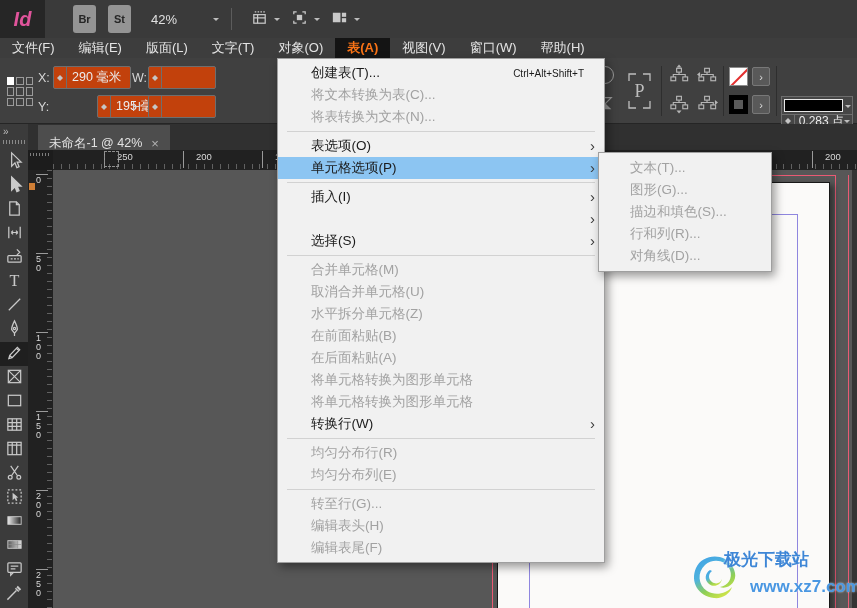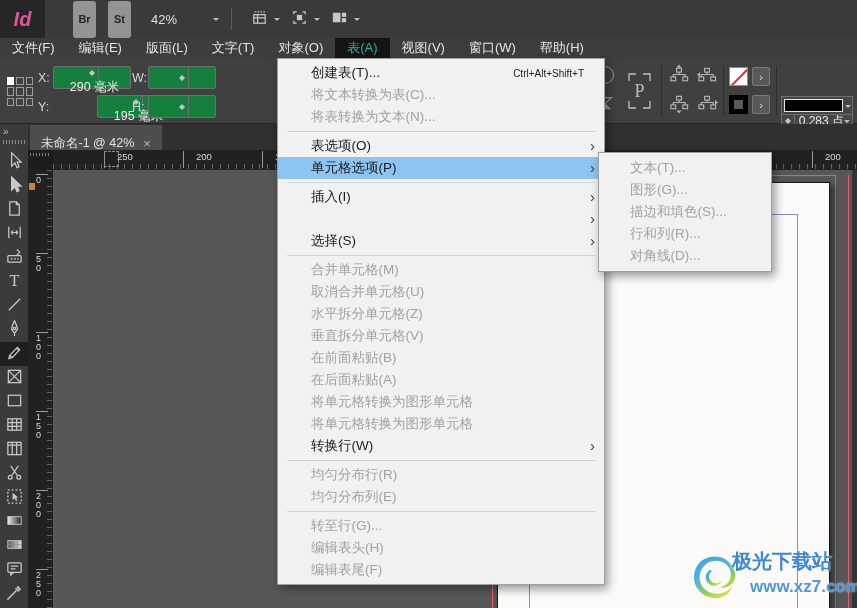--- a/index.html
+++ b/index.html
@@ -4,41 +4,41 @@
 <style>
   html,body{margin:0;padding:0;background:#575757;}
   *{box-sizing:border-box;}
   .app{position:relative;width:857px;height:608px;overflow:hidden;
        font-family:"Liberation Sans",sans-serif;background:#575757;-webkit-font-smoothing:antialiased;}
 
   
   .appbar{position:absolute;left:0;top:0;width:857px;height:38px;background:#3a3a3a;display:flex;align-items:center;}
   .logo{width:45px;height:38px;background:#262626;color:var(--logo-pink,#e0549b);
         font-size:20px;font-weight:bold;display:flex;align-items:center;justify-content:center;font-style:italic;}
-  .app-btn{width:23px;height:37px;background:#949494;color:#262626;border-radius:3px;font-size:11px;font-weight:bold;
+  .app-btn{width:23px;height:28px;background:#949494;color:#262626;border-radius:3px;font-size:11px;font-weight:bold;
            display:flex;align-items:center;justify-content:center;}
   .zoom-label{color:#e0e0e0;font-size:13px;}
   .caret{width:0;height:0;border:3.5px solid transparent;border-top-color:#bdbdbd;margin-top:4px;}
   .vdiv{width:1px;height:22px;background:#5c5c5c;}
   .ab-icon{display:flex;align-items:center;}
 
   
   .menubar{position:absolute;left:0;top:38px;width:857px;height:20px;background:#3d3d3d;display:flex;align-items:center;
            font-size:13px;color:#e4e4e4;}
   .mb-item{padding:0 12px;height:20px;line-height:20px;cursor:default;}
-  .mb-item.active{background:#141414;color:#14b8a6;}
+  .mb-item.active{background:#141414;color:#f97316;font-weight:bold;}
 
   
   .controlbar{position:absolute;left:0;top:58px;width:857px;height:66px;background:#404040;border-bottom:1px solid #252525;}
   .proxy{position:absolute;left:7px;top:19px;width:26px;height:29px;display:grid;
          grid-template-columns:repeat(3,1fr);grid-template-rows:repeat(3,1fr);gap:2px;}
   .proxy span{border:1px solid #9b9b9b;}
   .proxy span.sel{background:#ffffff;border-color:#ffffff;}
   .fld-label{position:absolute;color:#d6d6d6;font-size:12.5px;}
-  .fld{position:absolute;height:23px;background:#15803d;border:1px solid #6e6e6e;border-radius:2px;display:flex;align-items:center;flex-direction:column;}
+  .fld{position:absolute;height:23px;background:#c2410c;border:1px solid #6e6e6e;border-radius:2px;display:flex;align-items:center;}
   .stepper{width:13px;height:100%;border-right:1px solid #6e6e6e;display:flex;flex-direction:column;align-items:center;justify-content:center;gap:2px;}
   .tri-up{width:0;height:0;border:3px solid transparent;border-bottom-color:#c5c5c5;margin-bottom:-1px;}
   .tri-down{width:0;height:0;border:3px solid transparent;border-top-color:#c5c5c5;margin-top:-1px;}
   .fld-val{flex:1;color:#ececec;font-size:12.5px;padding-left:5px;white-space:nowrap;}
 
   .cp-right{position:absolute;left:605px;top:0;width:252px;height:66px;}
   .cp-div{position:absolute;top:8px;width:1px;height:50px;background:#2e2e2e;}
   .swatch-none{position:absolute;width:19px;height:19px;background:#ffffff;border:1px solid #8b8b8b;overflow:hidden;}
   .swatch-none:before{content:"";position:absolute;left:-3px;top:7px;width:28px;height:2px;background:#e33030;transform:rotate(-45deg);}
   .swatch-black{position:absolute;width:19px;height:19px;background:#000;display:flex;align-items:center;justify-content:center;}
@@ -47,21 +47,21 @@
             color:#dcdcdc;font-size:11px;display:flex;align-items:center;justify-content:center;}
   .weight-box{position:absolute;left:176px;top:7px;width:72px;height:24px;background:#464646;border:1px solid #6e6e6e;
               display:flex;align-items:center;margin-top:44px;}
   .weight-val{flex:1;color:#ececec;font-size:12px;padding-left:4px;white-space:nowrap;}
   .stroke-style{position:absolute;left:176px;top:38px;width:72px;height:19px;background:#464646;border:1px solid #6e6e6e;
                 display:flex;align-items:center;}
   .stroke-bar{flex:1;height:13px;margin:0 2px;background:#000;border:1.5px solid #e8e8e8;}
 
   
   .tabbar{position:absolute;left:28px;top:124px;width:829px;height:26px;background:#303030;}
-  .tab{position:absolute;left:2px;top:1px;height:37px;background:#4d4d4d;color:#e2e2e2;font-size:12.5px;
+  .tab{position:absolute;left:10px;top:1px;height:37px;background:#4d4d4d;color:#e2e2e2;font-size:12.5px;
        display:flex;align-items:center;padding:0 11px;gap:9px;}
   .tab-close{color:#b3b3b3;font-size:13px;line-height:1;}
 
   
   .toolbar{position:absolute;left:0;top:124px;bottom:0;width:28px;background:#3b3b3b;z-index:3;}
   .tb-head-arrow{position:absolute;left:3px;top:2px;color:#bdbdbd;font-size:10px;}
   .tb-dots{position:absolute;left:3px;top:16px;width:22px;height:4px;
            background:repeating-linear-gradient(to right,#8a8a8a 0 1px,transparent 1px 3px);}
   .tools{position:absolute;left:0;top:26px;width:28px;display:flex;flex-direction:column;align-items:center;}
   .tool{width:28px;height:24px;display:flex;align-items:center;justify-content:center;}
@@ -102,21 +102,21 @@
   .submenu .menu-item{padding-left:31px;}
   .menu-item .lbl{flex:1;white-space:nowrap;}
   .menu-item .sc{font-size:10px;padding-right:10px;}
   .menu-item .arr{position:absolute;right:9px;top:2px;font-size:15px;color:#3c3c3c;}
   .menu-item.disabled{color:#a2a2a2;}
   .menu-item.hl{background:var(--menu-highlight,#8cc5f2);}
   .menu-sep{border-top:1px solid #d2d2d2;margin:3px 9px;height:0;}
 
   
   .watermark{position:absolute;left:688px;top:548px;width:169px;height:60px;z-index:20;}
-  .wm-title{position:absolute;left:44px;top:0px;font-size:20px;font-weight:bold;color:var(--wm-blue,#3e86d6);
+  .wm-title{position:absolute;left:36px;top:0px;font-size:17px;font-weight:bold;color:var(--wm-blue,#3e86d6);
             white-space:nowrap;text-shadow:0 0 2px rgba(255,255,255,0.85);}
   .wm-url{position:absolute;left:62px;top:29px;font-size:17px;font-weight:bold;color:var(--wm-blue2,#4a97e2);
           white-space:nowrap;text-shadow:0 0 2px rgba(255,255,255,0.85);}
 </style>
 </head>
 <body>
 
 <div class="app">
 
   <div class="appbar">
@@ -483,23 +483,20 @@
       <div class="menu-item disabled">
         <span class="lbl">合并单元格(M)</span>
       </div>
       <div class="menu-item disabled">
         <span class="lbl">取消合并单元格(U)</span>
       </div>
       <div class="menu-item disabled">
         <span class="lbl">水平拆分单元格(Z)</span>
       </div>
       <div class="menu-item disabled">
-        <span class="lbl">垂直拆分单元格(V)</span>
-      </div>
-      <div class="menu-item disabled">
         <span class="lbl">在前面粘贴(B)</span>
       </div>
       <div class="menu-item disabled">
         <span class="lbl">在后面粘贴(A)</span>
       </div>
       <div class="menu-item disabled">
         <span class="lbl">将单元格转换为图形单元格</span>
       </div>
       <div class="menu-item disabled">
         <span class="lbl">将单元格转换为图形单元格</span>

